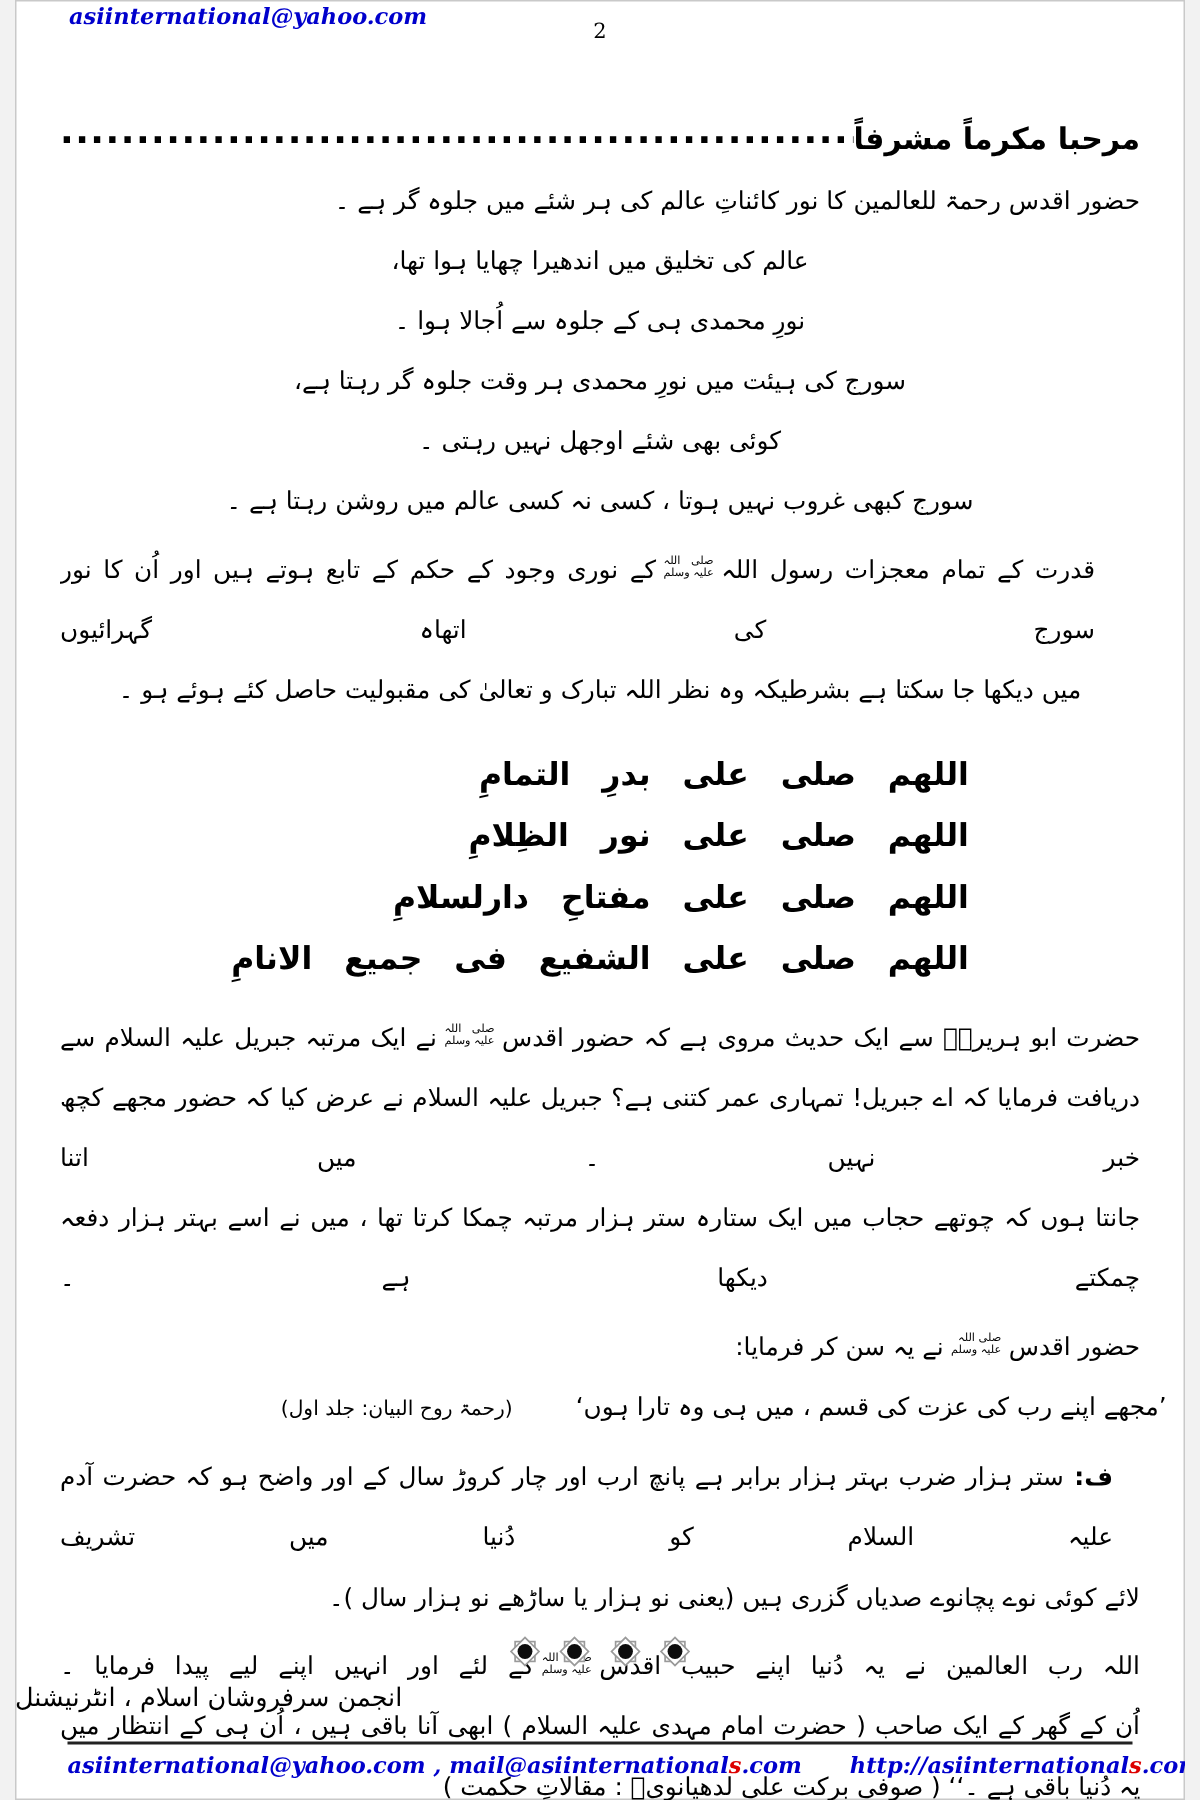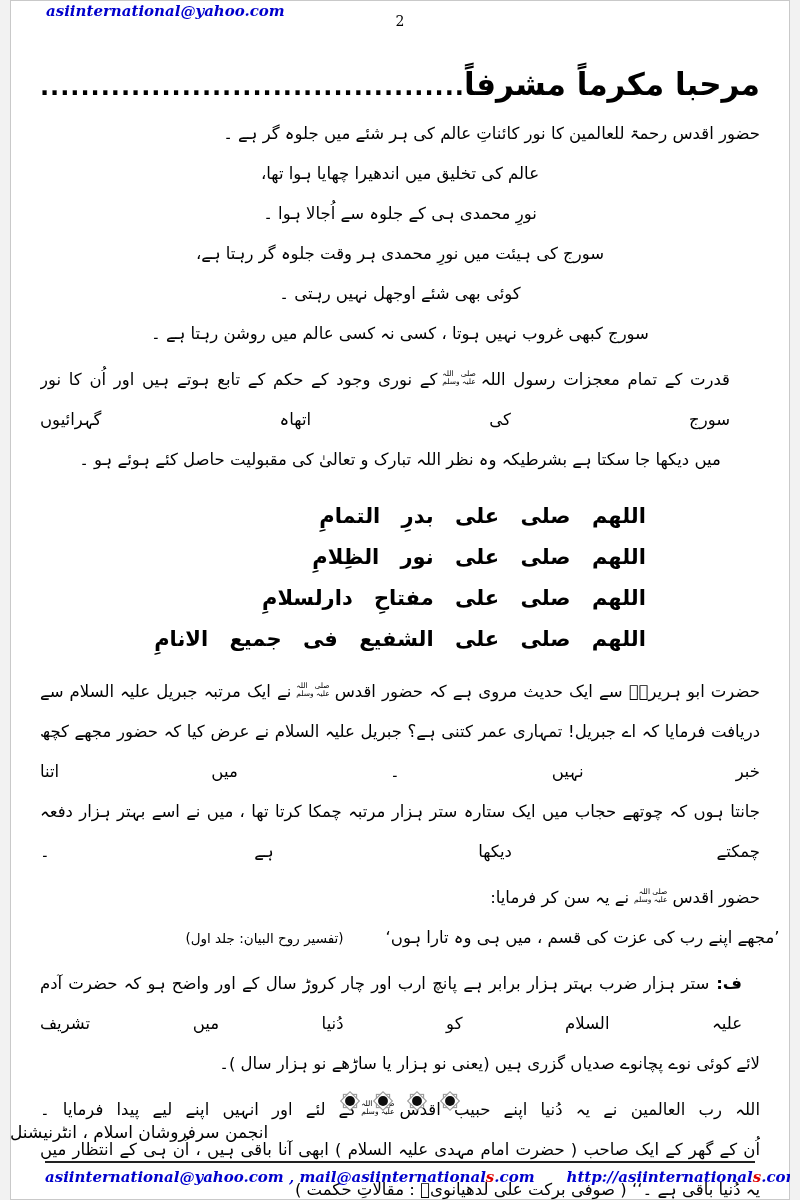--- a/index.html
+++ b/index.html
@@ -18,21 +18,21 @@
   .page-num{
     position:absolute;top:13px;left:0;width:100%;text-align:center;
     font-family:"DejaVu Serif",serif;font-size:14px;color:#000;
   }
   
   .content{position:absolute;top:44px;left:30px;right:30px;}
   .head{
     display:flex;direction:rtl;align-items:flex-end;
     font-weight:bold;height:62px;margin-bottom:8px;
   }
-  .head .t{font-size:31px;white-space:nowrap;line-height:1.4;}
+  .head .t{font-size:20px;white-space:nowrap;line-height:1.4;}
   .head .dots{
     flex:1;overflow:hidden;white-space:nowrap;direction:ltr;text-align:left;
     font-size:24px;font-weight:bold;letter-spacing:1px;line-height:1.2;
     padding-bottom:4px;
   }
   .ln{direction:rtl;font-size:16.5px;line-height:40px;text-align:right;white-space:nowrap;overflow:hidden;}
   .ctr{text-align:center;}
   .just{white-space:normal;text-align:justify;text-align-last:justify;}
   .ind30{padding-right:30px;}
   .ind18{padding-right:18px;}
@@ -117,21 +117,21 @@
     </div>
     <div class="ln just">دریافت فرمایا کہ اے جبریل! تمہاری عمر کتنی ہے؟ جبریل علیہ السلام نے عرض کیا کہ حضور مجھے کچھ خبر نہیں ۔ میں اتنا</div>
     <div class="ln just">جانتا ہوں کہ چوتھے حجاب میں ایک ستارہ ستر ہزار مرتبہ چمکا کرتا تھا ، میں نے اسے بہتر ہزار دفعہ چمکتے دیکھا ہے ۔</div>
 
     <div class="ln mt6">
       <span>حضور اقدس</span><span class="saw"><span>صلی اللہ</span><span>علیہ وسلم</span></span><span>نے یہ سن کر فرمایا:</span>
     </div>
 
     <div class="quoteline">
       <span>’مجھے اپنے رب کی عزت کی قسم ، میں ہی وہ تارا ہوں‘</span>
-      <span class="qref">(تفسیر روح البیان: جلد اول)</span>
+      <span class="qref">(رحمۃ روح البیان: جلد اول)</span>
     </div>
 
     <div class="ln just ind18 mt6">
       <span class="fm">ف:</span><span>ستر ہزار ضرب بہتر ہزار برابر ہے پانچ ارب اور چار کروڑ سال کے اور واضح ہو کہ حضرت آدم علیہ السلام کو دُنیا میں تشریف</span>
     </div>
     <div class="ln shift1">لائے کوئی نوے پچانوے صدیاں گزری ہیں (یعنی نو ہزار یا ساڑھے نو ہزار سال )۔</div>
 
     <div class="ln just mt6">
       <span>اللہ رب العالمین نے یہ دُنیا اپنے حبیب اقدس</span><span class="saw"><span>صلی اللہ</span><span>علیہ وسلم</span></span><span>کے لئے اور انہیں اپنے لیے پیدا فرمایا ۔</span>
     </div>

